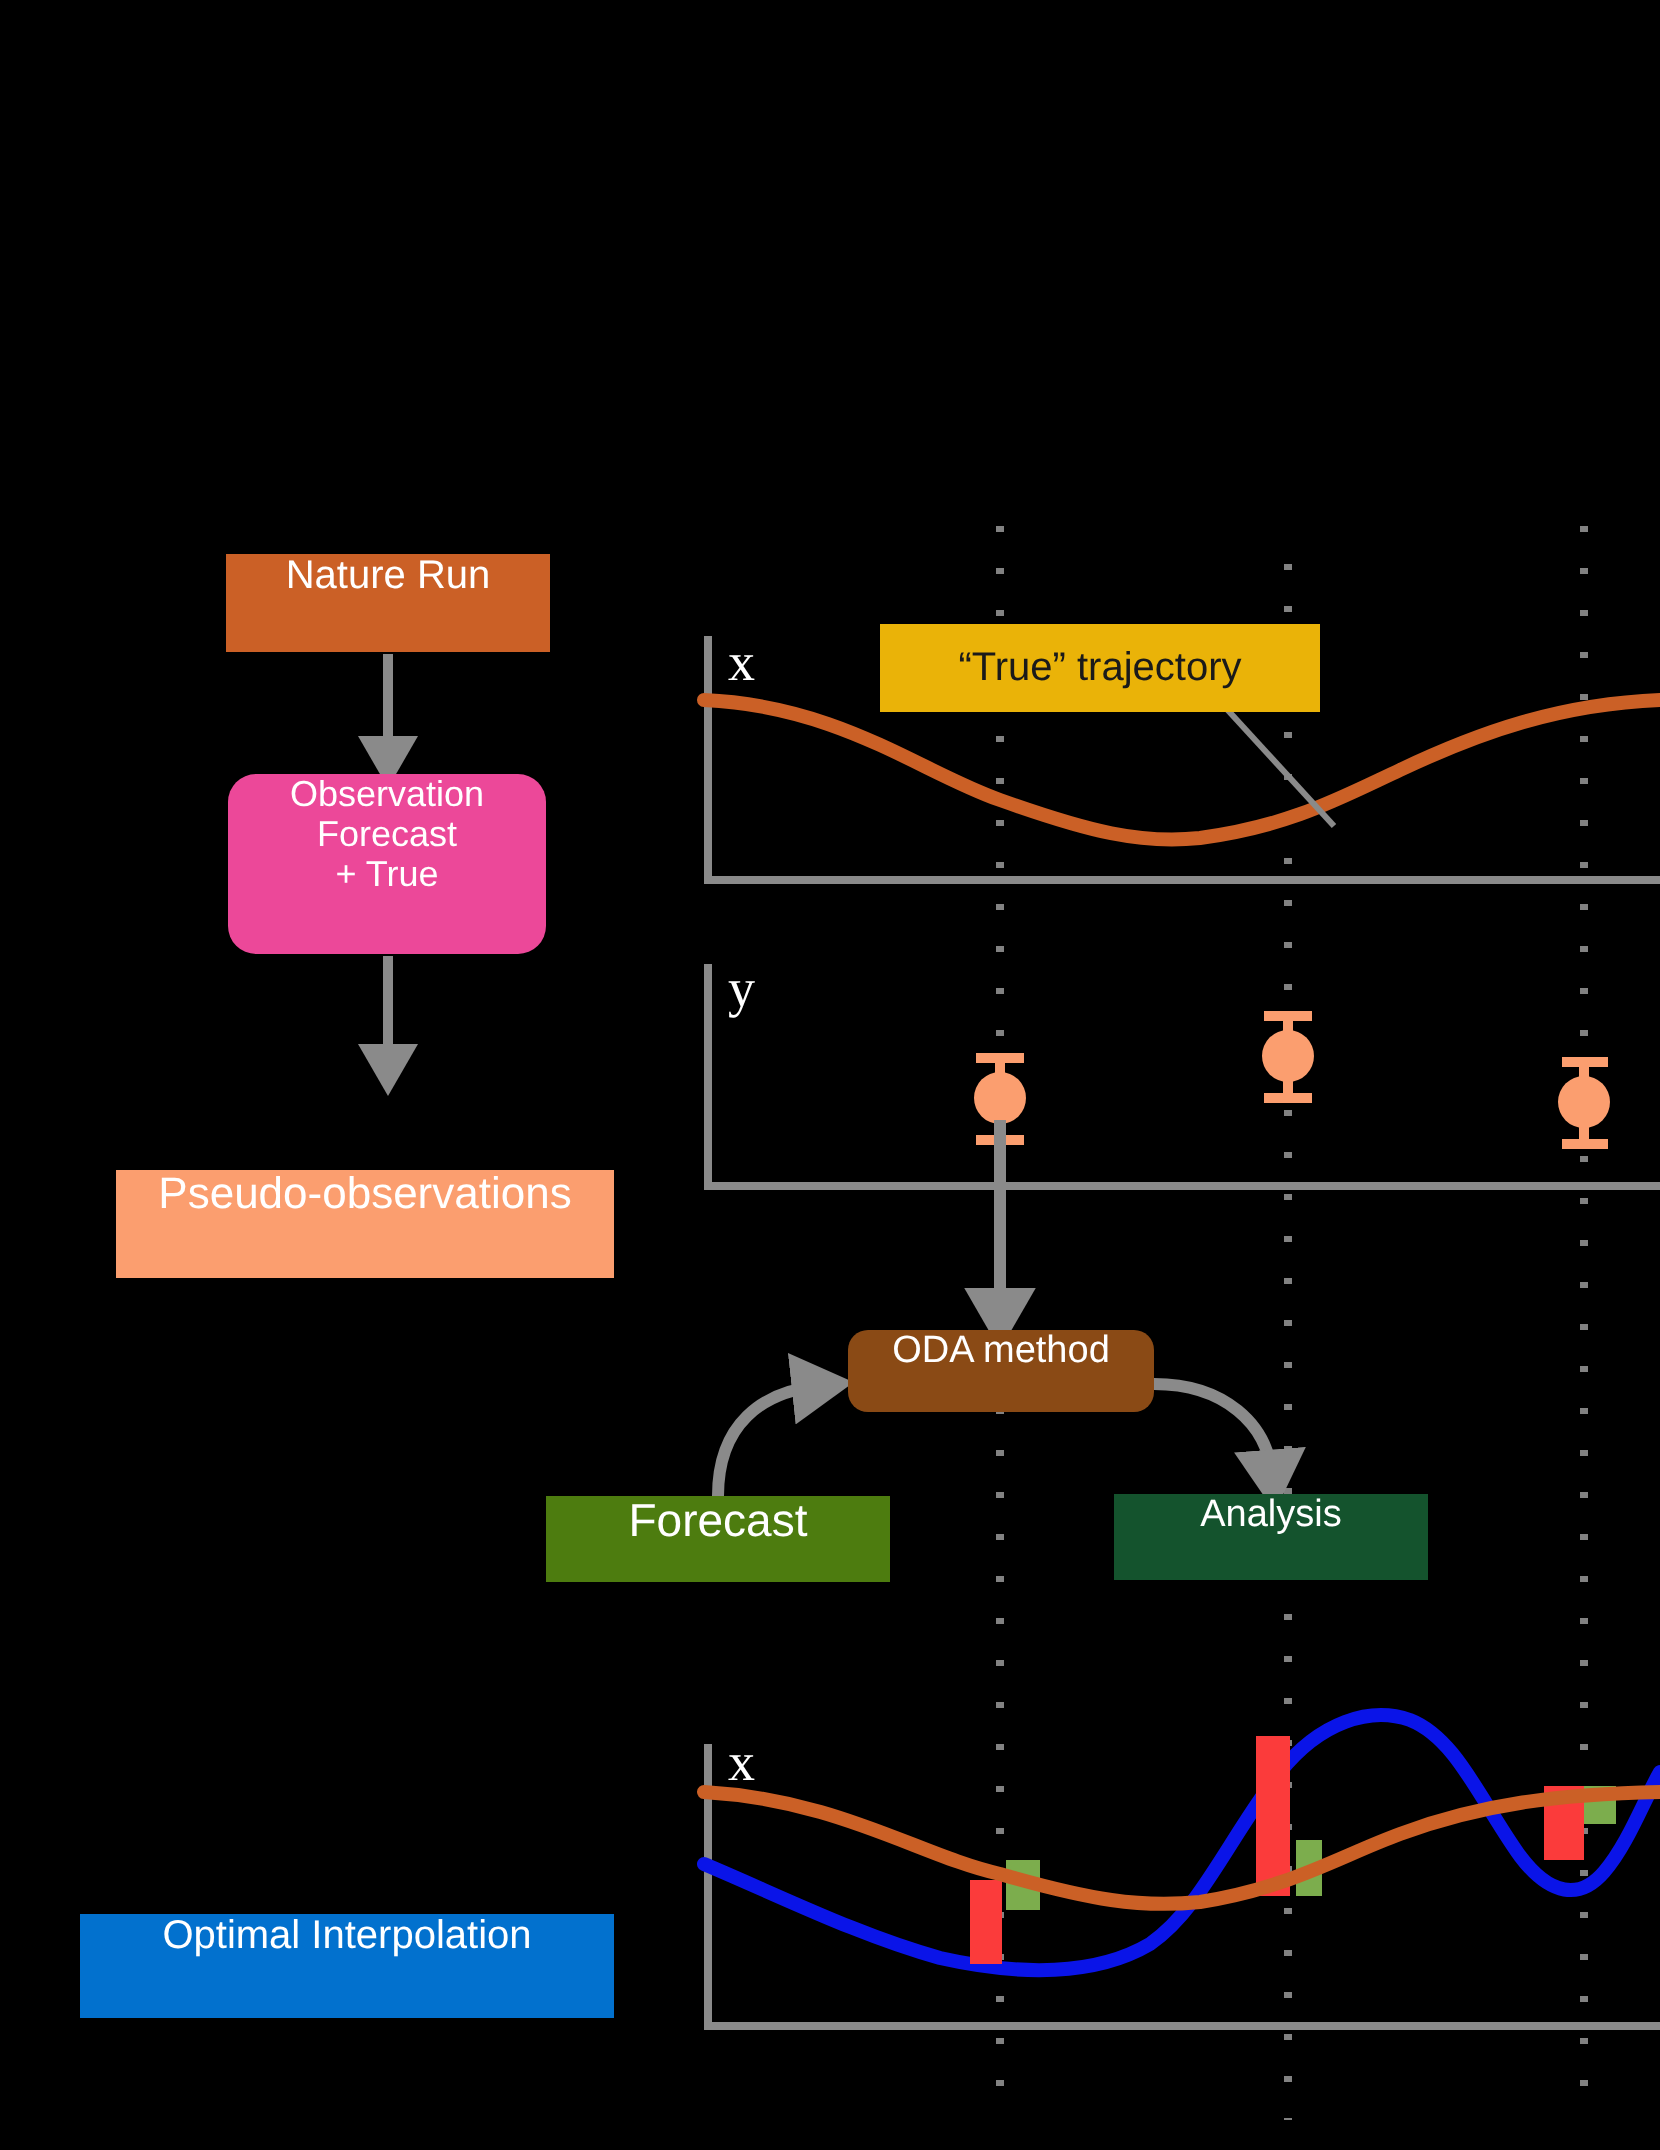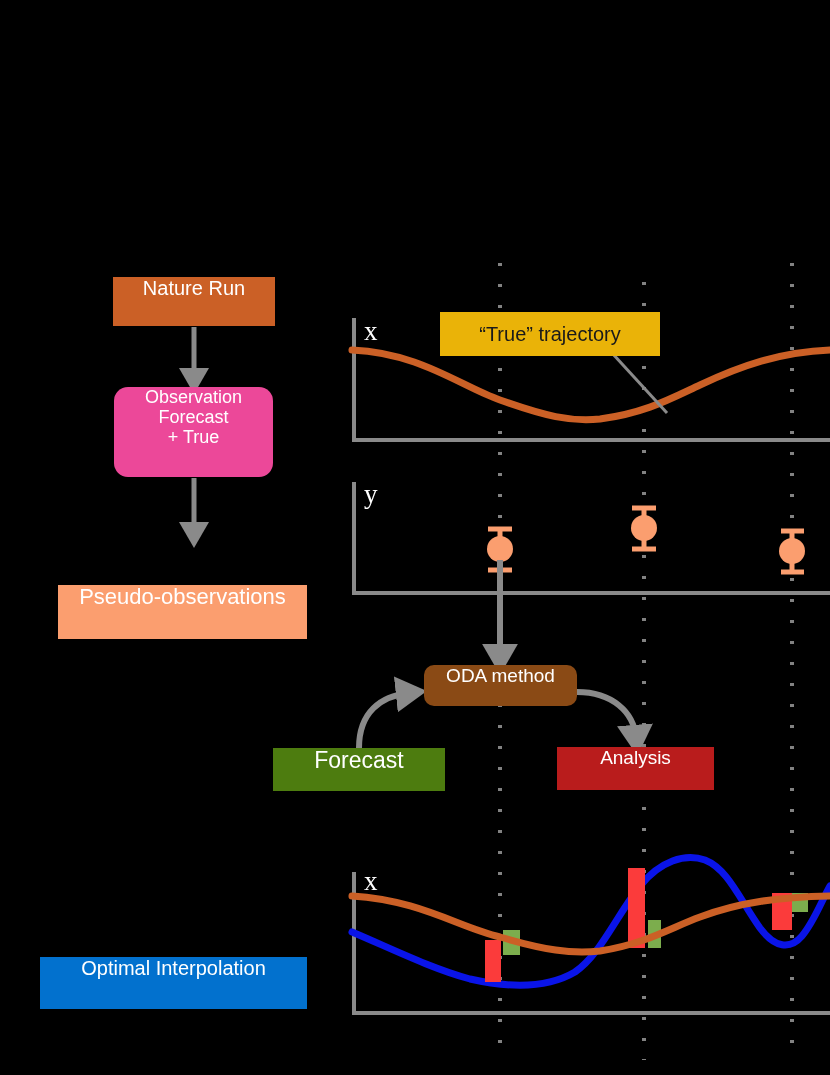--- a/index.html
+++ b/index.html
@@ -17,21 +17,21 @@
     color:#ffffff;
     font-weight:normal;
     line-height:1.12;
     box-sizing:border-box;
   }
   .nature-run{left:113px;top:277px;width:162px;height:49px;background:#cb6026;font-size:20px;}
   .obs-op{left:114px;top:387px;width:159px;height:90px;background:#ec4899;border-radius:14px;font-size:18px;}
   .pseudo-obs{left:58px;top:541px;width:249px;height:54px;background:#fb9e6f;font-size:22px;margin-top:44px;}
   .oda{left:424px;top:665px;width:153px;height:41px;background:#8a4a15;border-radius:10px;font-size:19px;}
   .forecast{left:273px;top:748px;width:172px;height:43px;background:#4d7c0f;font-size:23px;}
-  .analysis{left:557px;top:747px;width:157px;height:43px;background:#b91c1c;font-size:19px;}
+  .analysis{left:557px;top:747px;width:157px;height:43px;background:#14532d;font-size:19px;}
   .opt-interp{left:40px;top:957px;width:267px;height:52px;background:#0271ce;font-size:20px;}
 
   .callout{
     position:absolute;left:440px;top:312px;width:220px;height:44px;
     background:#eab308;color:#1a1a1a;
     display:flex;align-items:center;justify-content:center;
     font-size:20px;
   }
   .axis-label{
     position:absolute;color:#ffffff;

